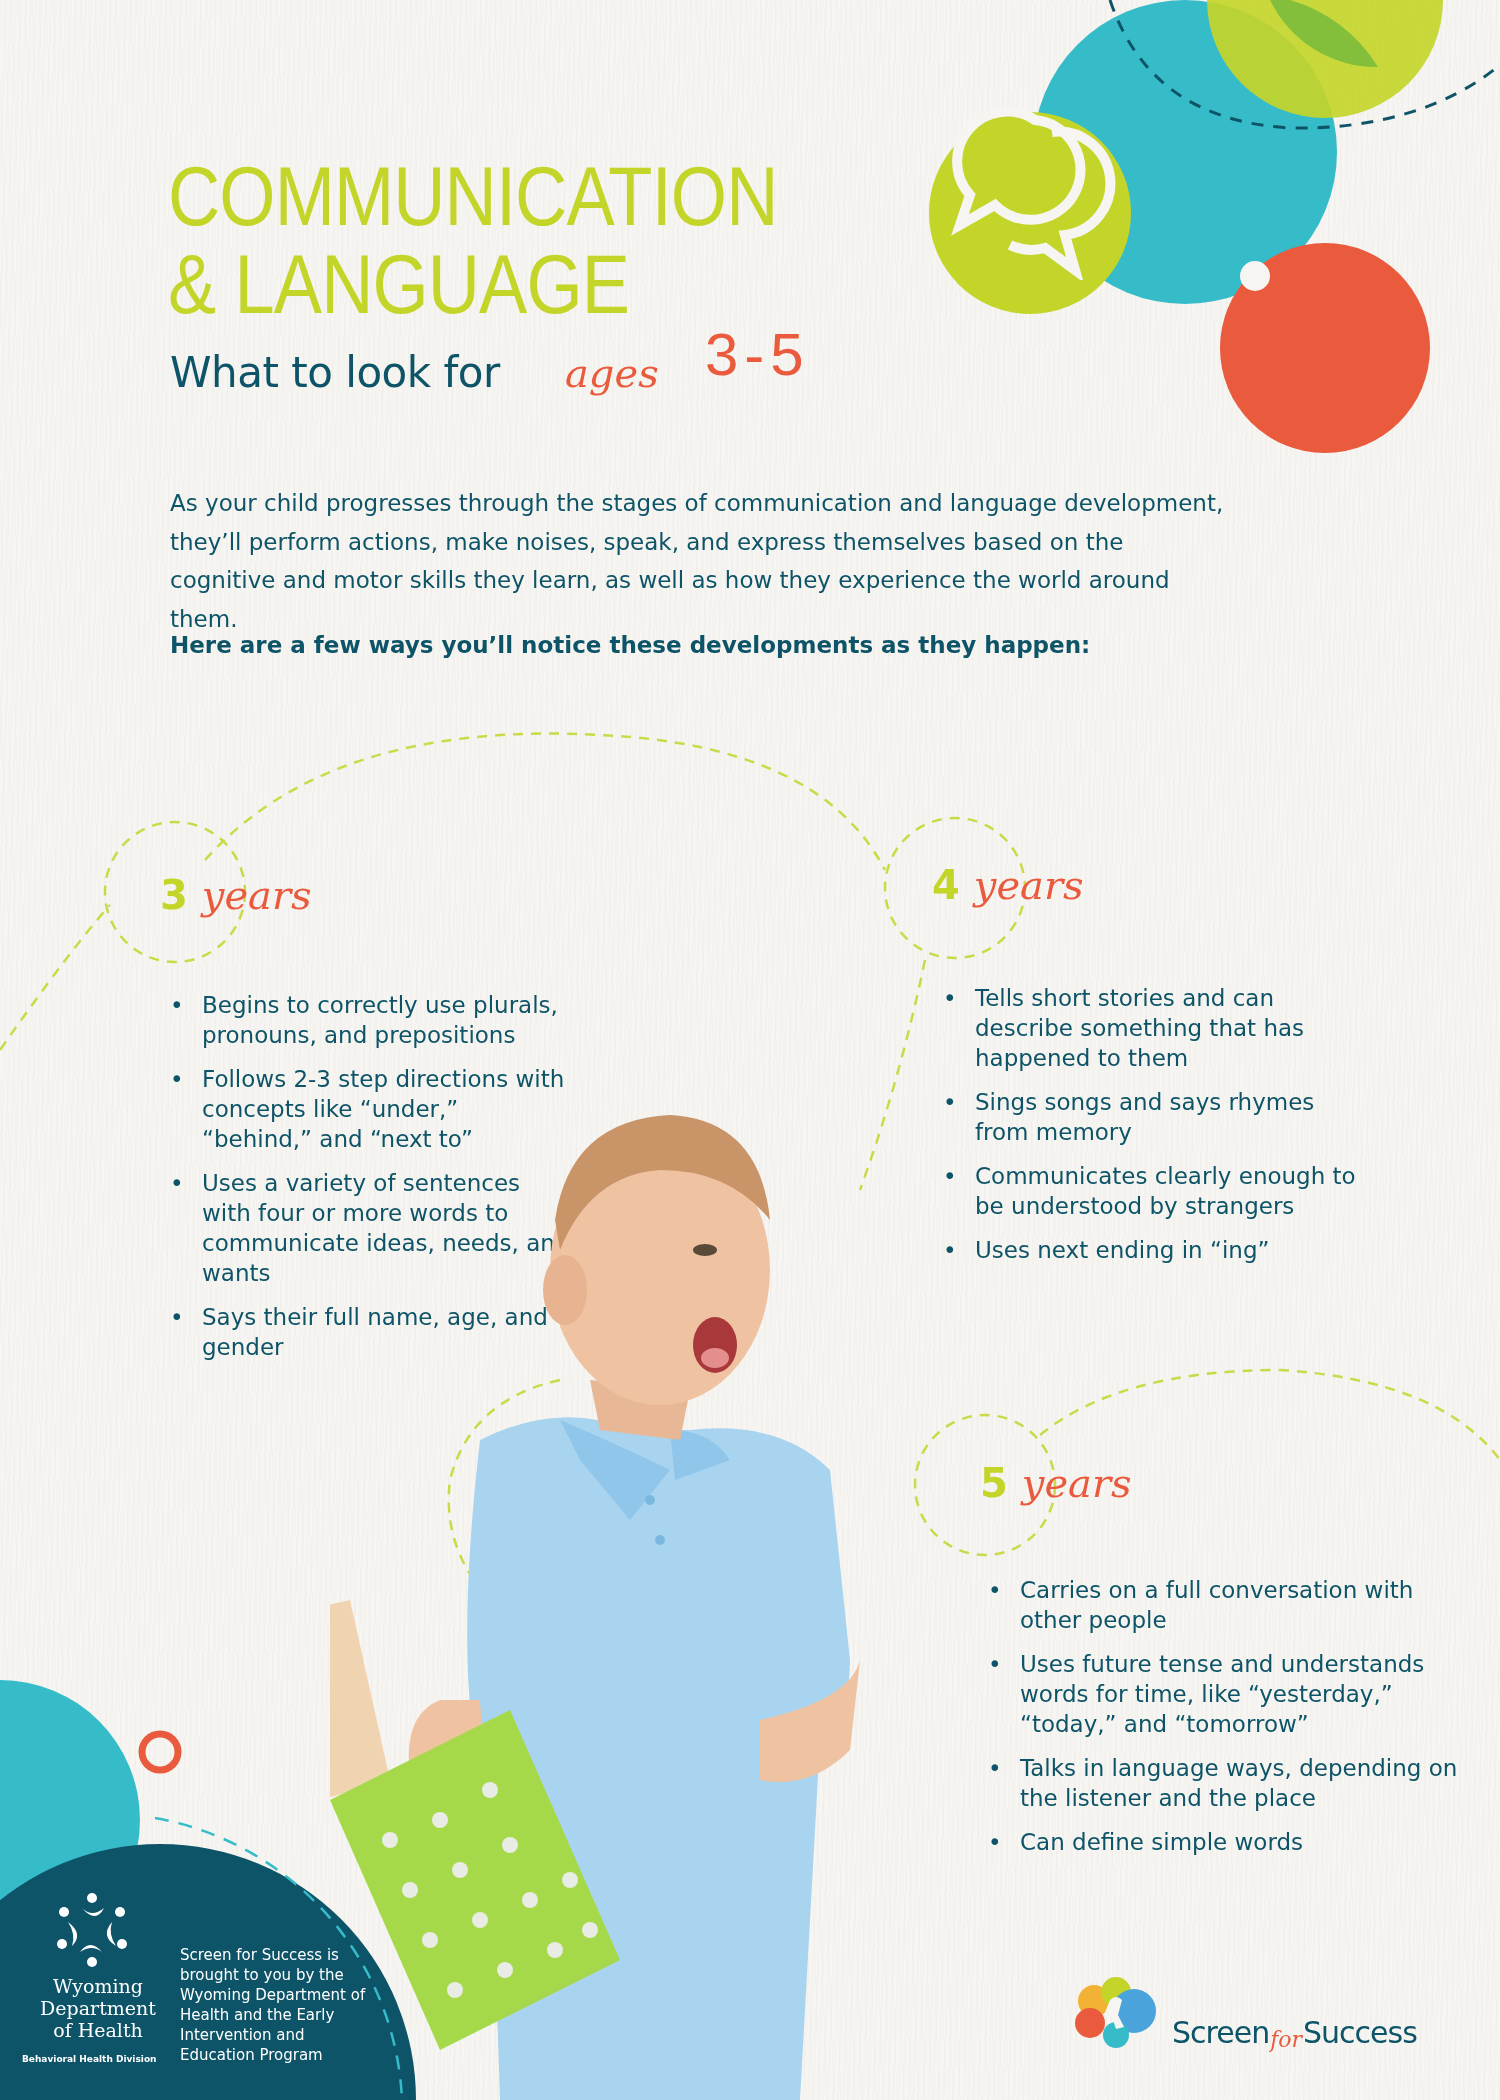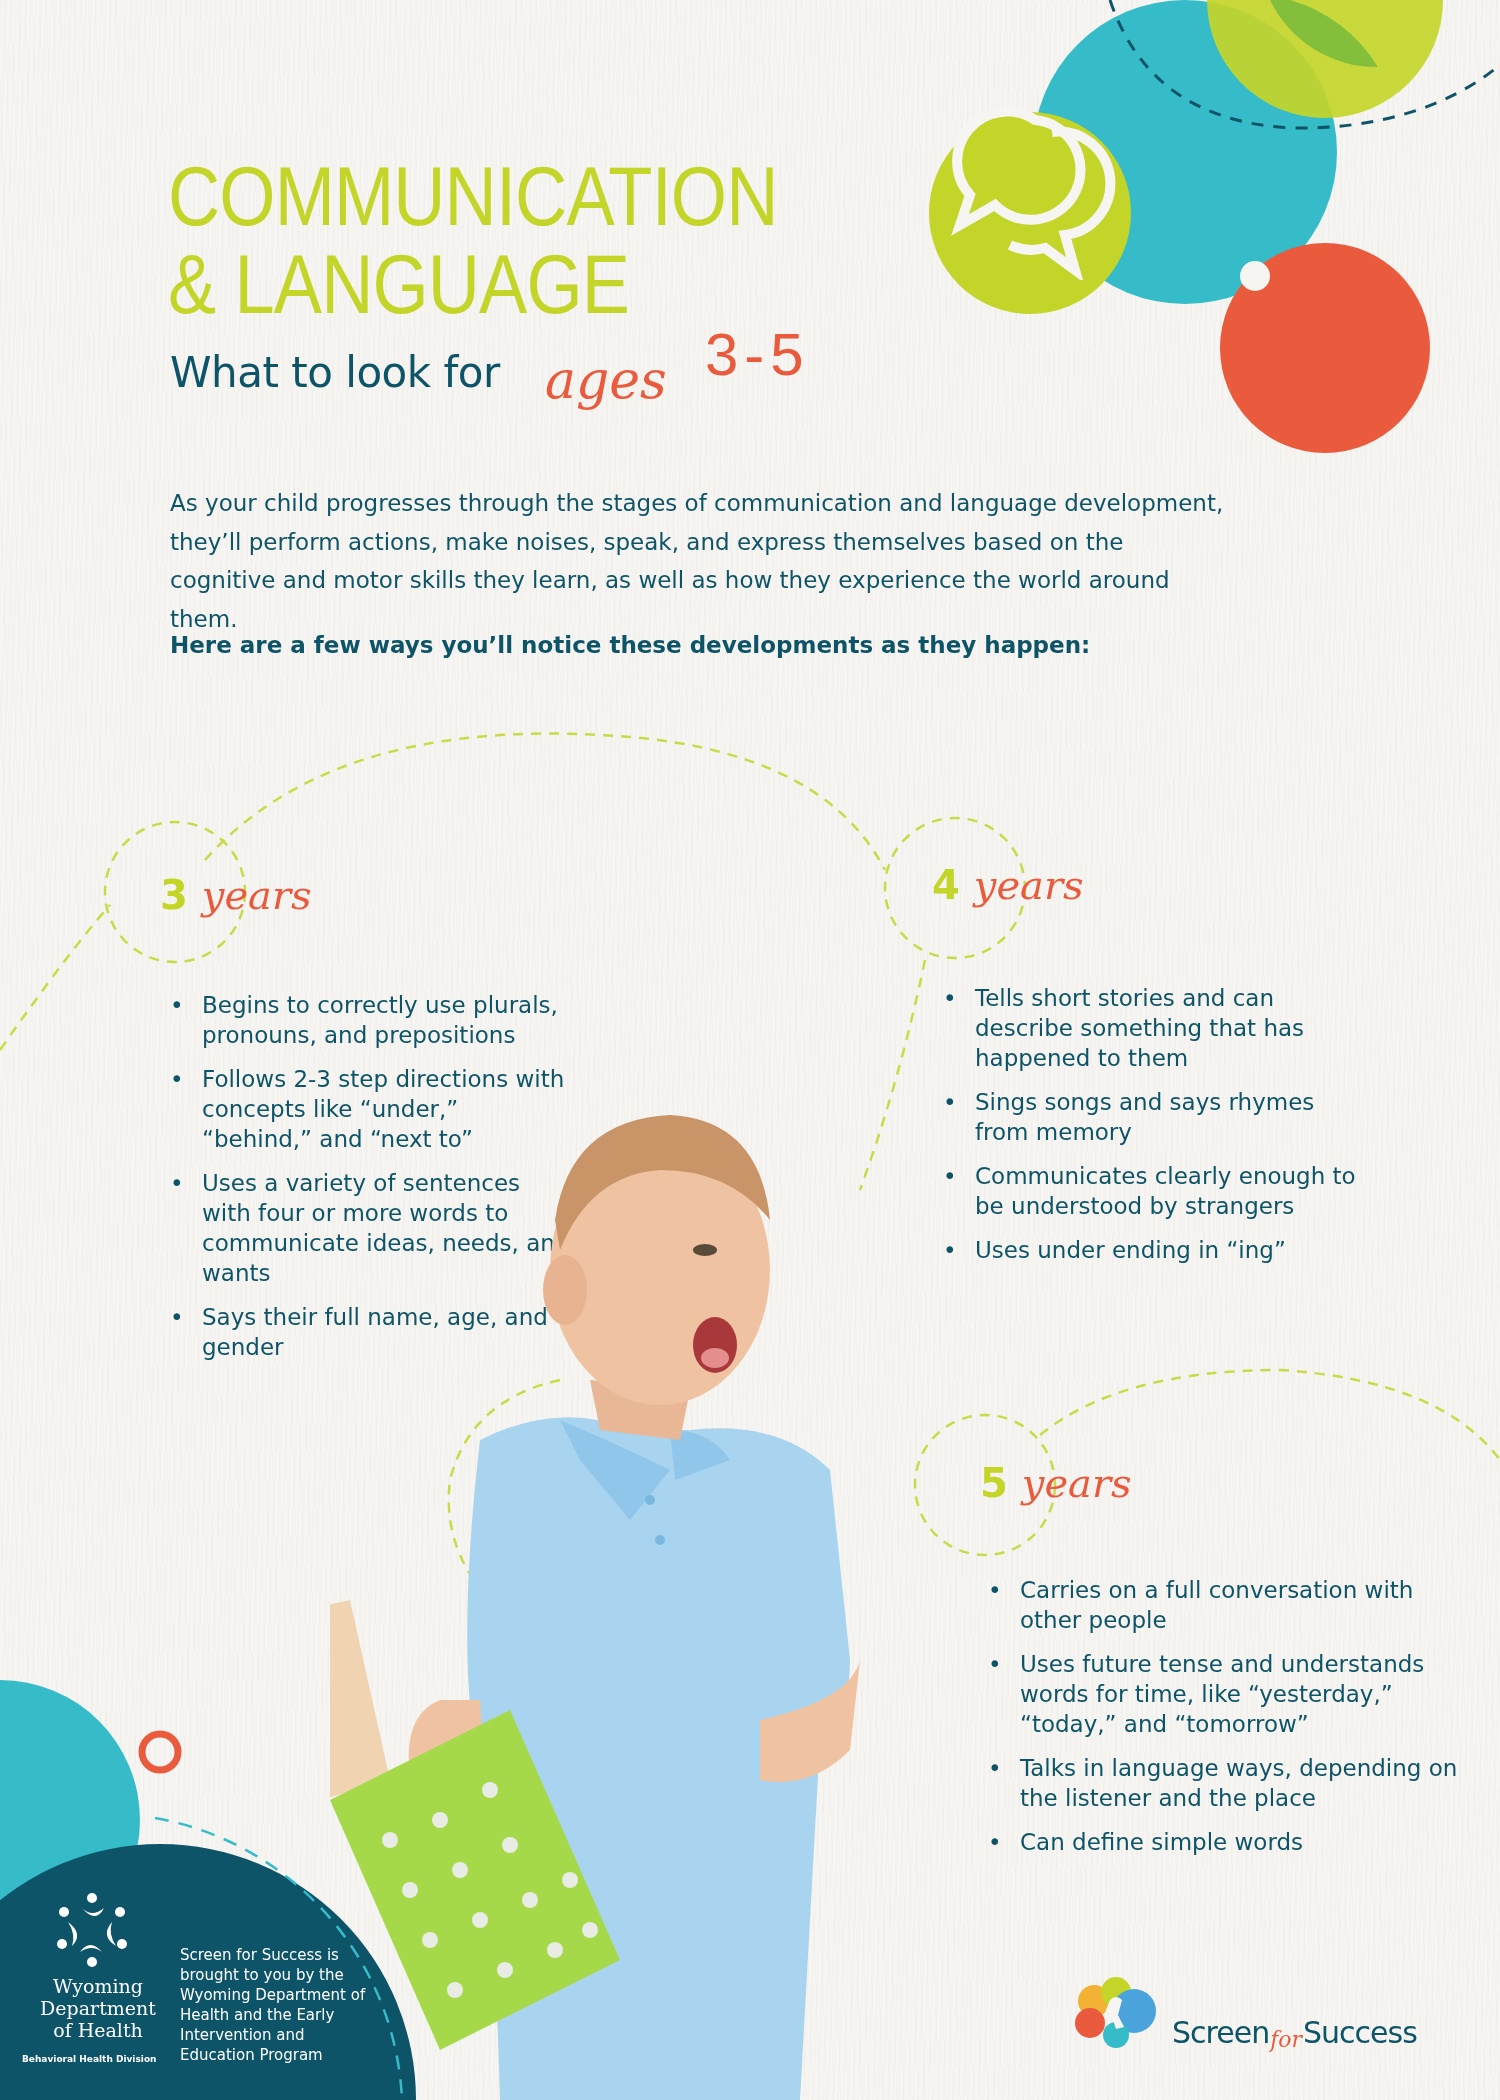--- a/index.html
+++ b/index.html
@@ -23,23 +23,23 @@
     font-size: 84px; line-height: 88px; letter-spacing: -1px;
     transform: scaleX(0.86); transform-origin: left top;
   }
   .subtitle {
     position: absolute; left: 170px; top: 348px;
     font-family: "DejaVu Sans", sans-serif;
     font-size: 42px; color: #0e5468; font-weight: 500;
     letter-spacing: -0.5px;
   }
   .ages-script {
-    position: absolute; left: 545px; top: 350px;
+    position: absolute; left: 565px; top: 350px;
     font-family: "DejaVu Serif", serif; font-style: italic;
-    font-size: 52px; color: #ea5a3d;
+    font-size: 40px; color: #ea5a3d;
   }
   .ages-range {
     position: absolute; left: 705px; top: 320px;
     font-family: "Liberation Sans", sans-serif; font-weight: 300;
     font-size: 60px; color: #ea5a3d; letter-spacing: 6px;
   }
 
   .intro {
     position: absolute; left: 170px; top: 460px; width: 1060px;
     font-size: 23px; line-height: 38.5px; color: #0e5468; margin-top: 24px;
@@ -150,21 +150,21 @@
 </ul>
 
 <div class="age-head" style="left:932px;top:862px">
   <span class="age-num">4</span>
   <span class="age-word">years</span>
 </div>
 <ul class="bullets" style="left:943px;top:983px;width:420px">
   <li>Tells short stories and can describe something that has happened to them</li>
   <li>Sings songs and says rhymes from memory</li>
   <li>Communicates clearly enough to be understood by strangers</li>
-  <li>Uses under ending in “ing”</li>
+  <li>Uses next ending in “ing”</li>
 </ul>
 
 <div class="age-head" style="left:980px;top:1460px">
   <span class="age-num">5</span>
   <span class="age-word">years</span>
 </div>
 <ul class="bullets" style="left:988px;top:1575px;width:470px">
   <li>Carries on a full conversation with other people</li>
   <li>Uses future tense and understands words for time, like “yesterday,” “today,” and “tomorrow”</li>
   <li>Talks in language ways, depending on the listener and the place</li>

